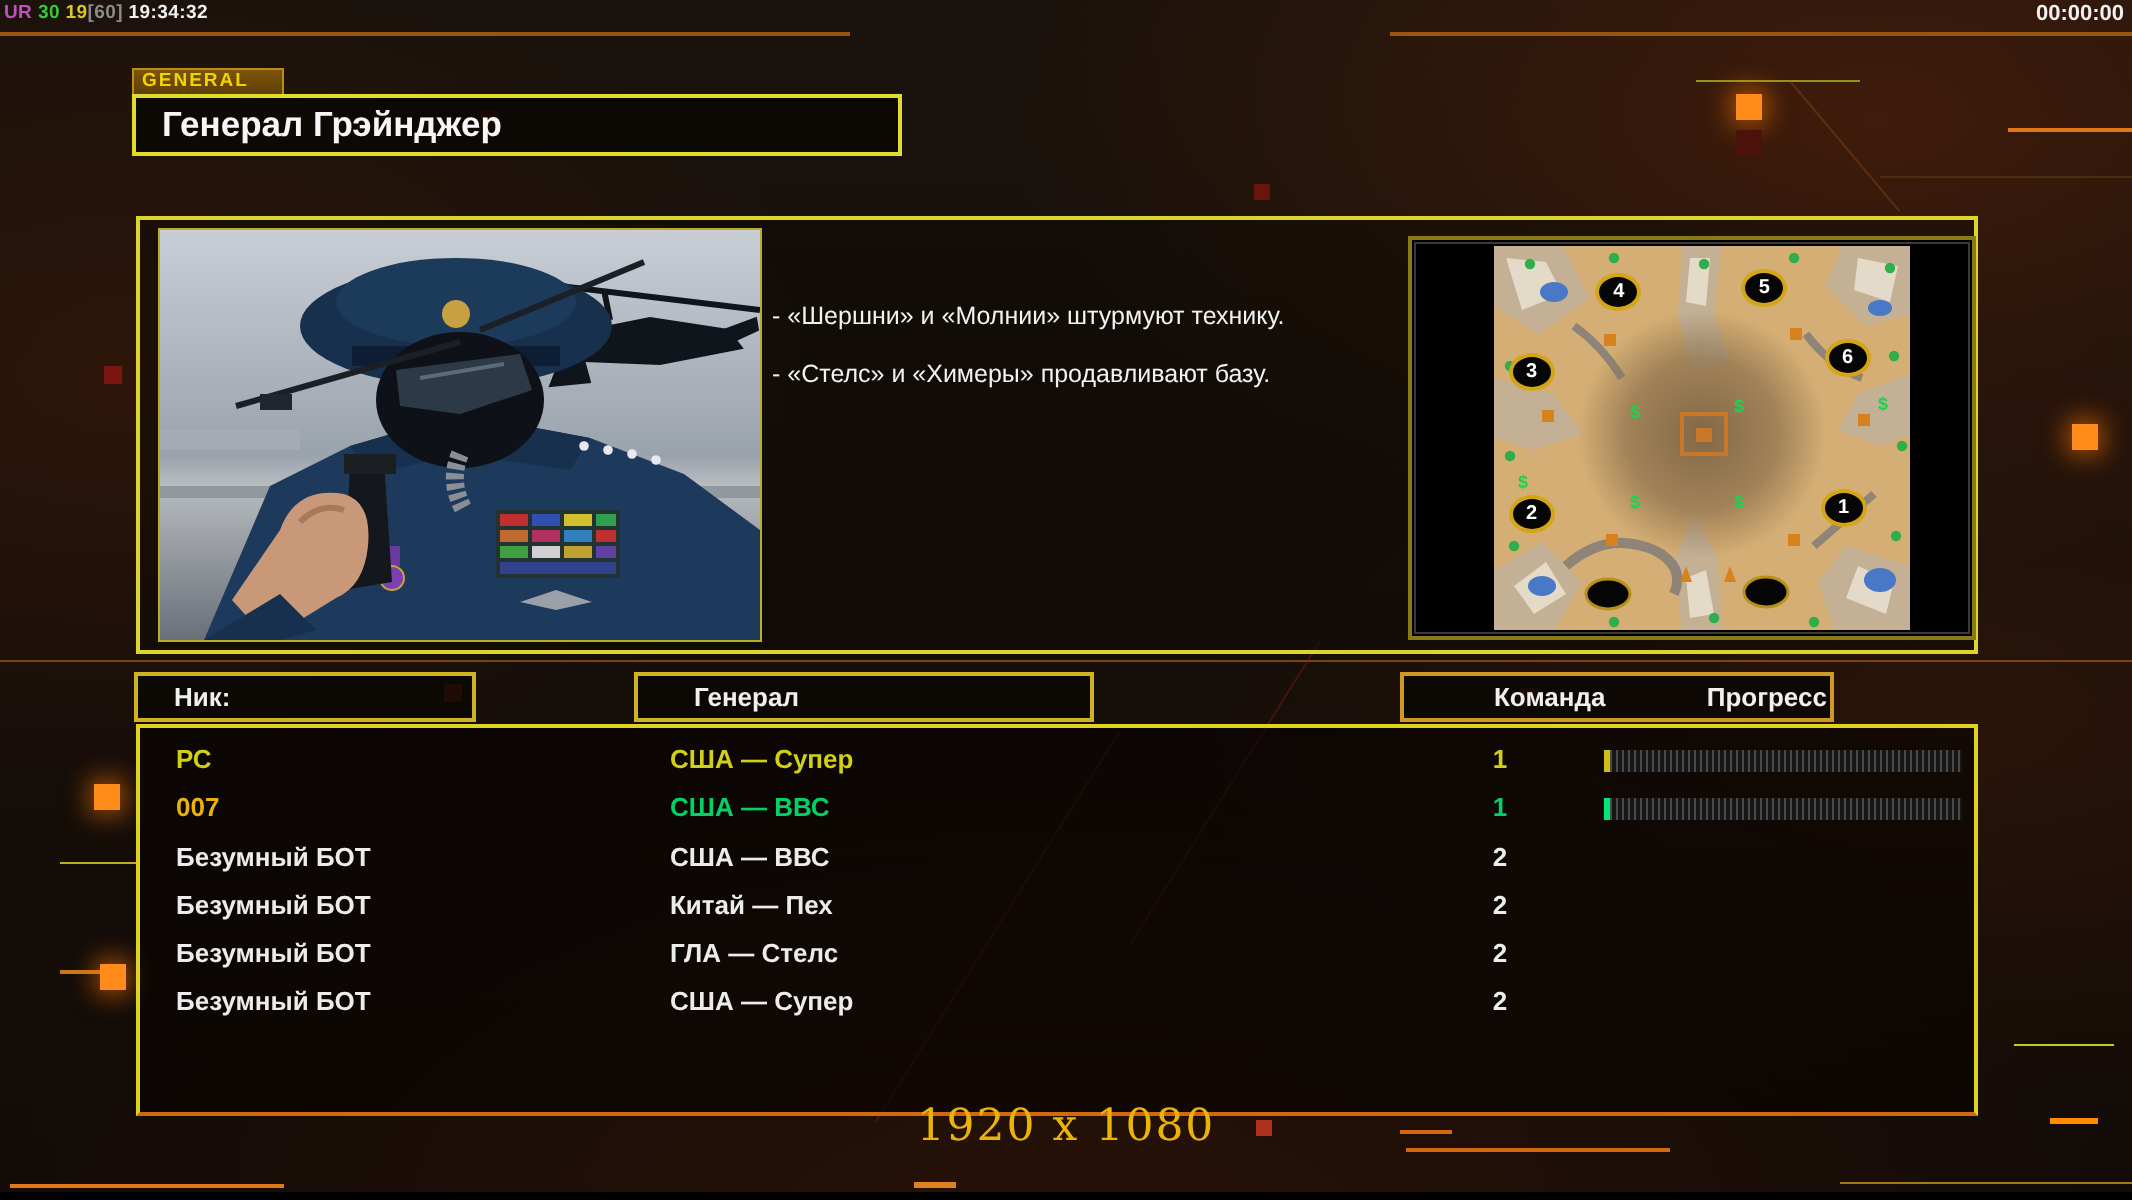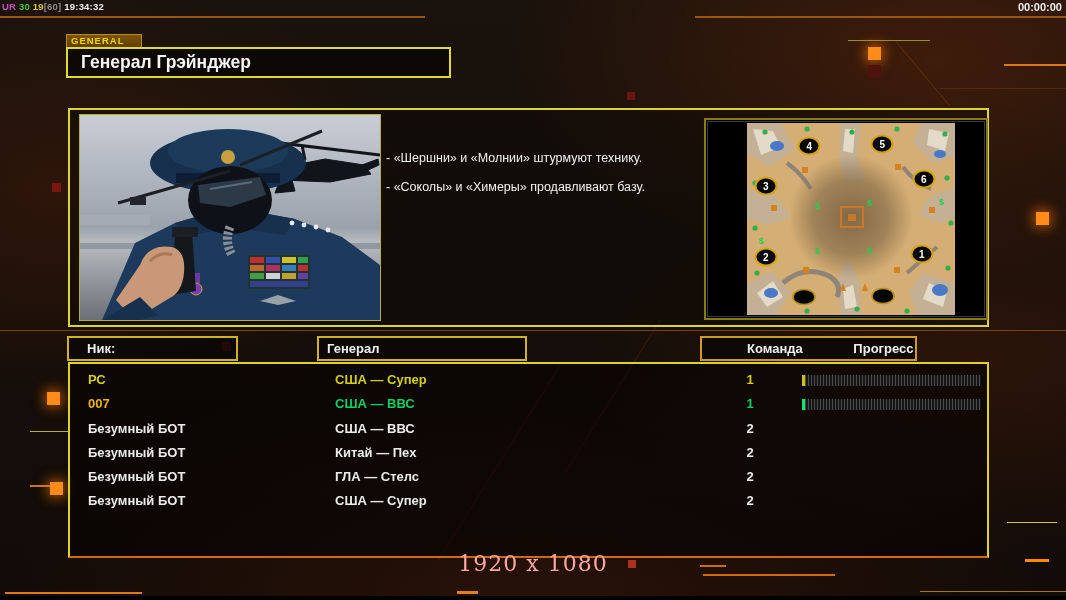--- a/index.html
+++ b/index.html
@@ -68,21 +68,21 @@
     background:#060606; border:2px solid #d4a517; border-radius:50%;
     color:#fff; font-size:10px; font-weight:bold; text-align:center; line-height:15px;
   }
 
   
   .hdr-box {
     position:absolute; top:336px; height:21px; background:rgba(10,8,4,0.85);
     border:2px solid #cfb322; color:#f0f0f0; font-size:13px; font-weight:bold; line-height:21px;
   }
   .hdr-nick { left:67px; width:149px; padding-left:18px; }
-  .hdr-general { left:317px; width:198px; padding-left:8px; }
+  .hdr-general { left:317px; width:198px; padding-left:28px; }
   .hdr-teamprog { left:700px; width:196px; padding-left:17px; border-color:#cf9a22; }
   .hdr-teamprog span { display:inline-block;padding-left:28px; }
   .hdr-prog-label { margin-left:19px; }
 
   
   .table-box {
     position:absolute; left:68px; top:362px; width:917px; height:192px;
     border:2px solid #ded41e; border-bottom-color:#d2690e; background:rgba(6,4,2,0.62);
   }
   .rows { position:absolute; left:0; top:5px; right:0; }
@@ -92,21 +92,21 @@
   .c-team { position:absolute; left:632px; width:96px; text-align:center; top:3px; }
   .pbar {
     position:absolute; left:732px; top:6px; width:176px; height:11px;
     border-left:3px solid #cfc014;
     background:repeating-linear-gradient(90deg,#4a4a4a 0 1px,#161616 1px 3px);
   }
 
   
   .resolution {
     position:absolute; left:50%; top:551px; transform:translateX(-50%);
-    font-family:"DejaVu Serif", serif; font-size:22px; color:#fca5a5; letter-spacing:1px;
+    font-family:"DejaVu Serif", serif; font-size:22px; color:#eab308; letter-spacing:1px;
   }
   .bottom-bar { position:absolute; left:0; top:596px; width:1066px; height:4px; background:#000; }
 </style>
 </head>
 <body>
 
 <div class="bg"></div>
 
 <div class="deco">
   <div class="vgrid" style="left:205px"></div>
@@ -229,21 +229,21 @@
       <polygon points="95,118 112,116 116,176 92,180" fill="#14181c"></polygon>
       <rect x="92" y="112" width="26" height="10" fill="#1a1f24"></rect>
       <path d="M60,150 q8,-22 32,-18 q14,4 12,26 q-2,20 -16,26 l-34,21 l-18,-20 z" fill="#c89878"></path>
       <path d="M70,146 q10,-10 22,-6" stroke="#a87858" stroke-width="3" fill="none"></path>
       <polygon points="22,205 60,182 78,200 60,205" fill="#16304e"></polygon>
     </svg>
   </div>
 
   <div class="briefing">
       <p>- «Шершни» и «Молнии» штурмуют технику.</p>
-      <p>- «Соколы» и «Химеры» продавливают базу.</p>
+      <p>- «Стелс» и «Химеры» продавливают базу.</p>
     </div>
 
   <div class="map-panel">
     <div class="map-terrain">
       <svg width="208" height="192" viewBox="0 0 208 192">
         <defs>
           <radialGradient id="smudge" cx="0.5" cy="0.5" r="0.5">
             <stop offset="0" stop-color="#7d6443" stop-opacity="0.95"></stop>
             <stop offset="0.6" stop-color="#8a6f4c" stop-opacity="0.7"></stop>
             <stop offset="1" stop-color="#8a6f4c" stop-opacity="0"></stop>

